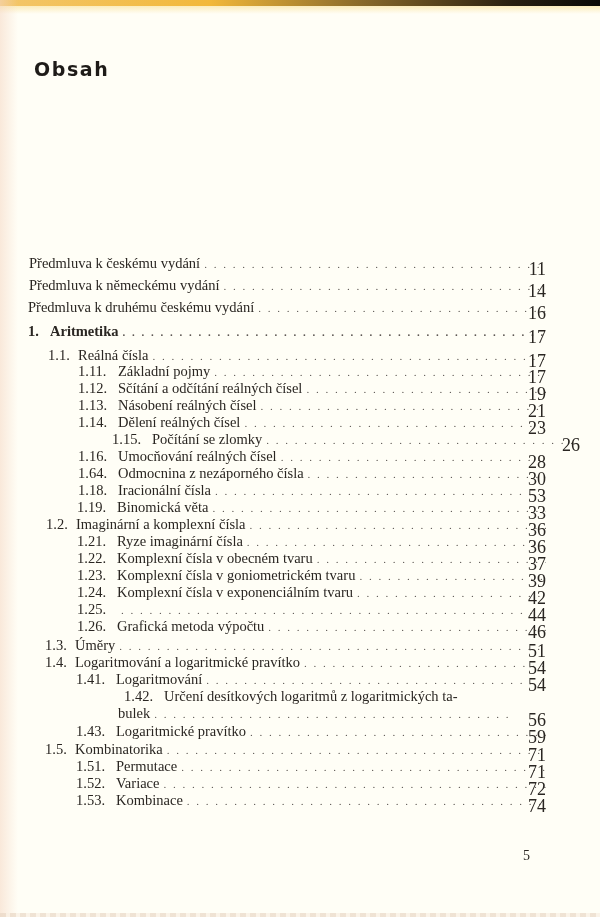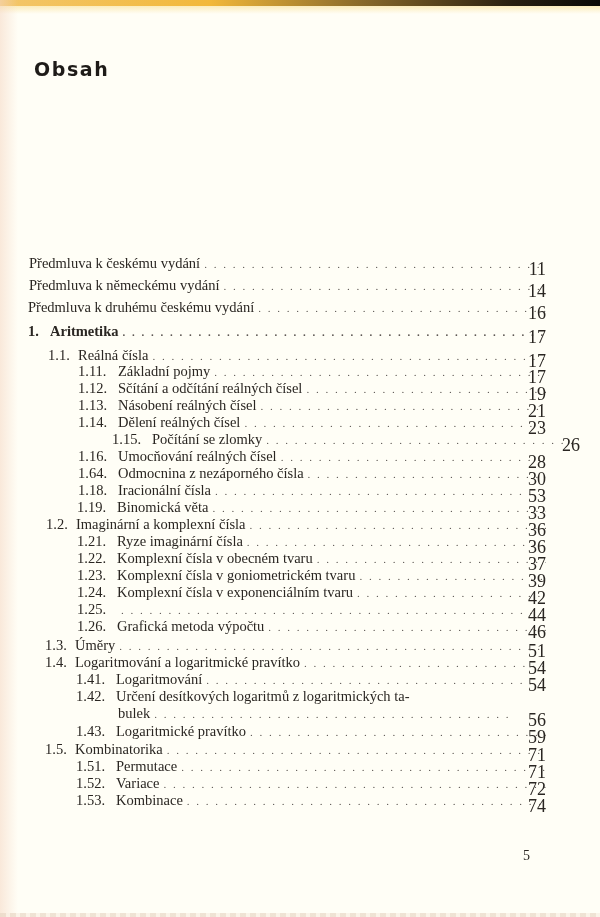--- a/index.html
+++ b/index.html
@@ -207,21 +207,21 @@
       <span class="dots"></span>
       <span class="page">54</span>
     </div>
     <div class="row" style="left: 76px; top: 670px; width: 470px;">
       <span class="num" style="width: 40px;">1.41.</span>
       <span class="label">Logaritmování</span>
       <span class="dots"></span>
       <span class="page">54</span>
     </div>
     <div class="row" style="left: 76px; top: 687px; width: 470px; height: 36px;">
-      <span class="num" style="width: 40px;">1.42.</span>
+      <span class="num" style="width: 40px; margin-left: 48px;">1.42.</span>
       <span class="label">Určení desítkových logaritmů z logaritmických ta-</span>
       <span class="page" style="top: 24px;">56</span>
     </div>
     <div class="row" style="left: 118px; top: 704px; width: 398px;">
       <span class="label">bulek</span>
       <span class="dots"></span>
     </div>
     <div class="row" style="left: 76px; top: 722px; width: 470px;">
       <span class="num" style="width: 40px;">1.43.</span>
       <span class="label">Logaritmické pravítko</span>

